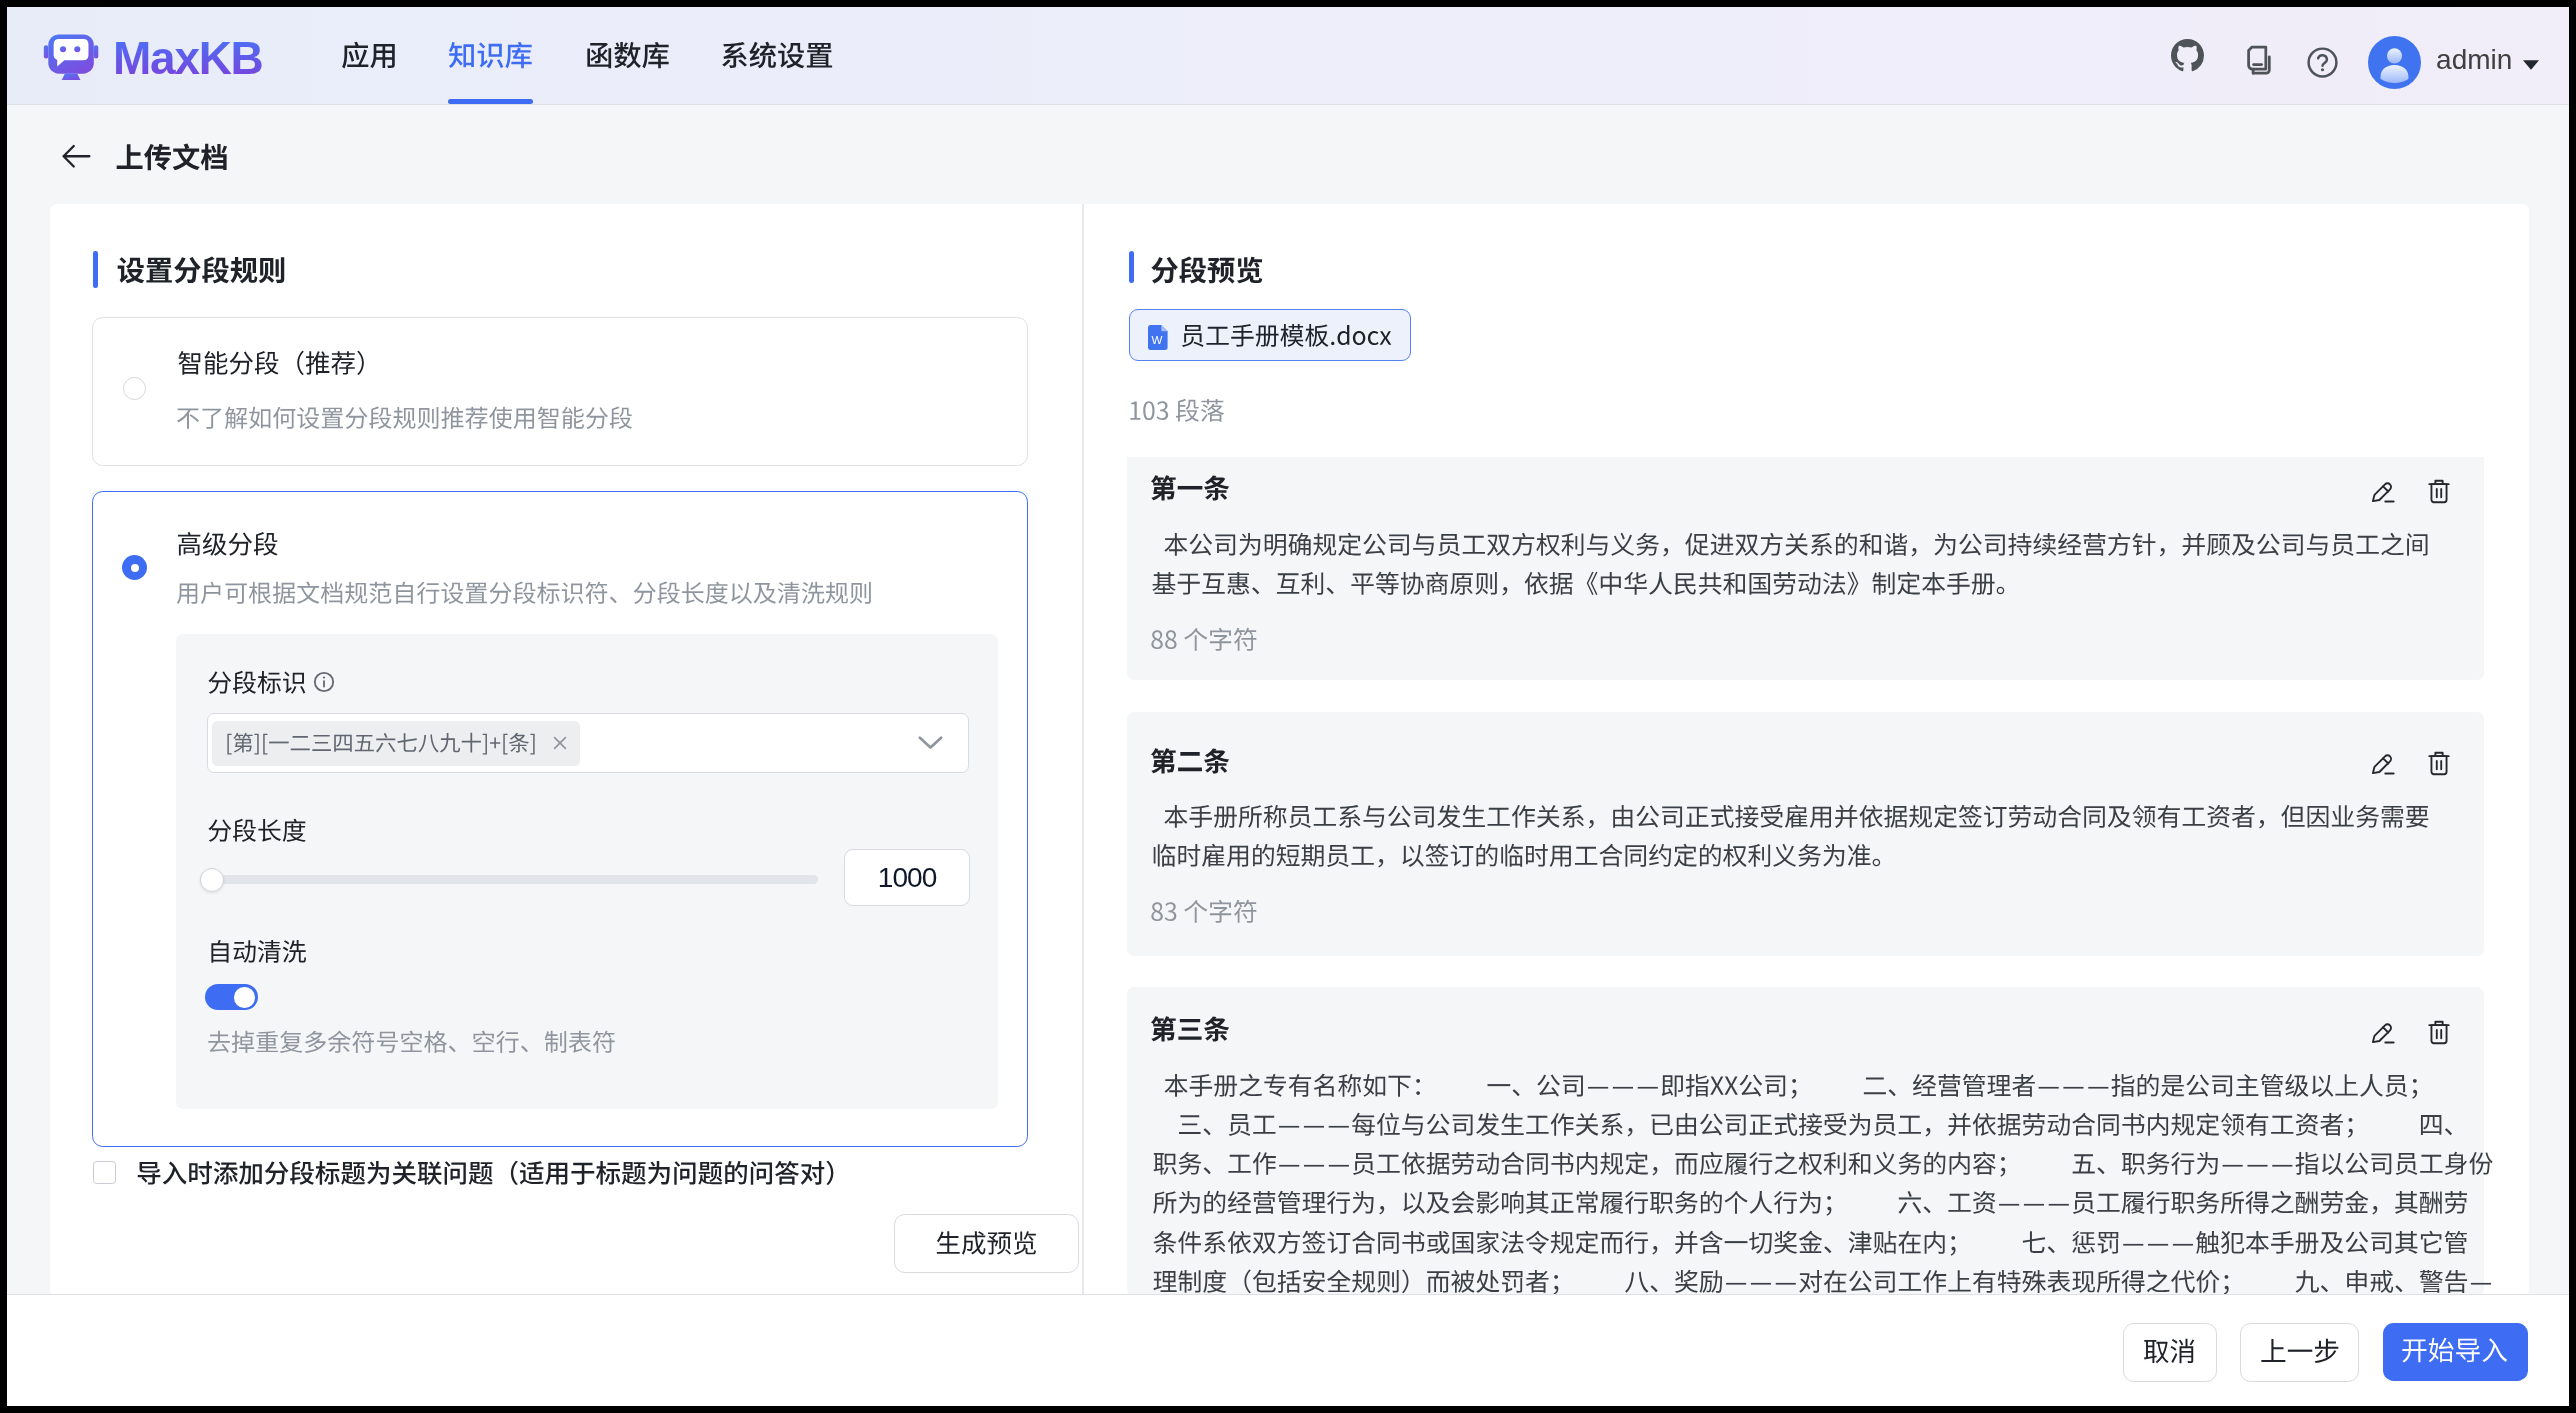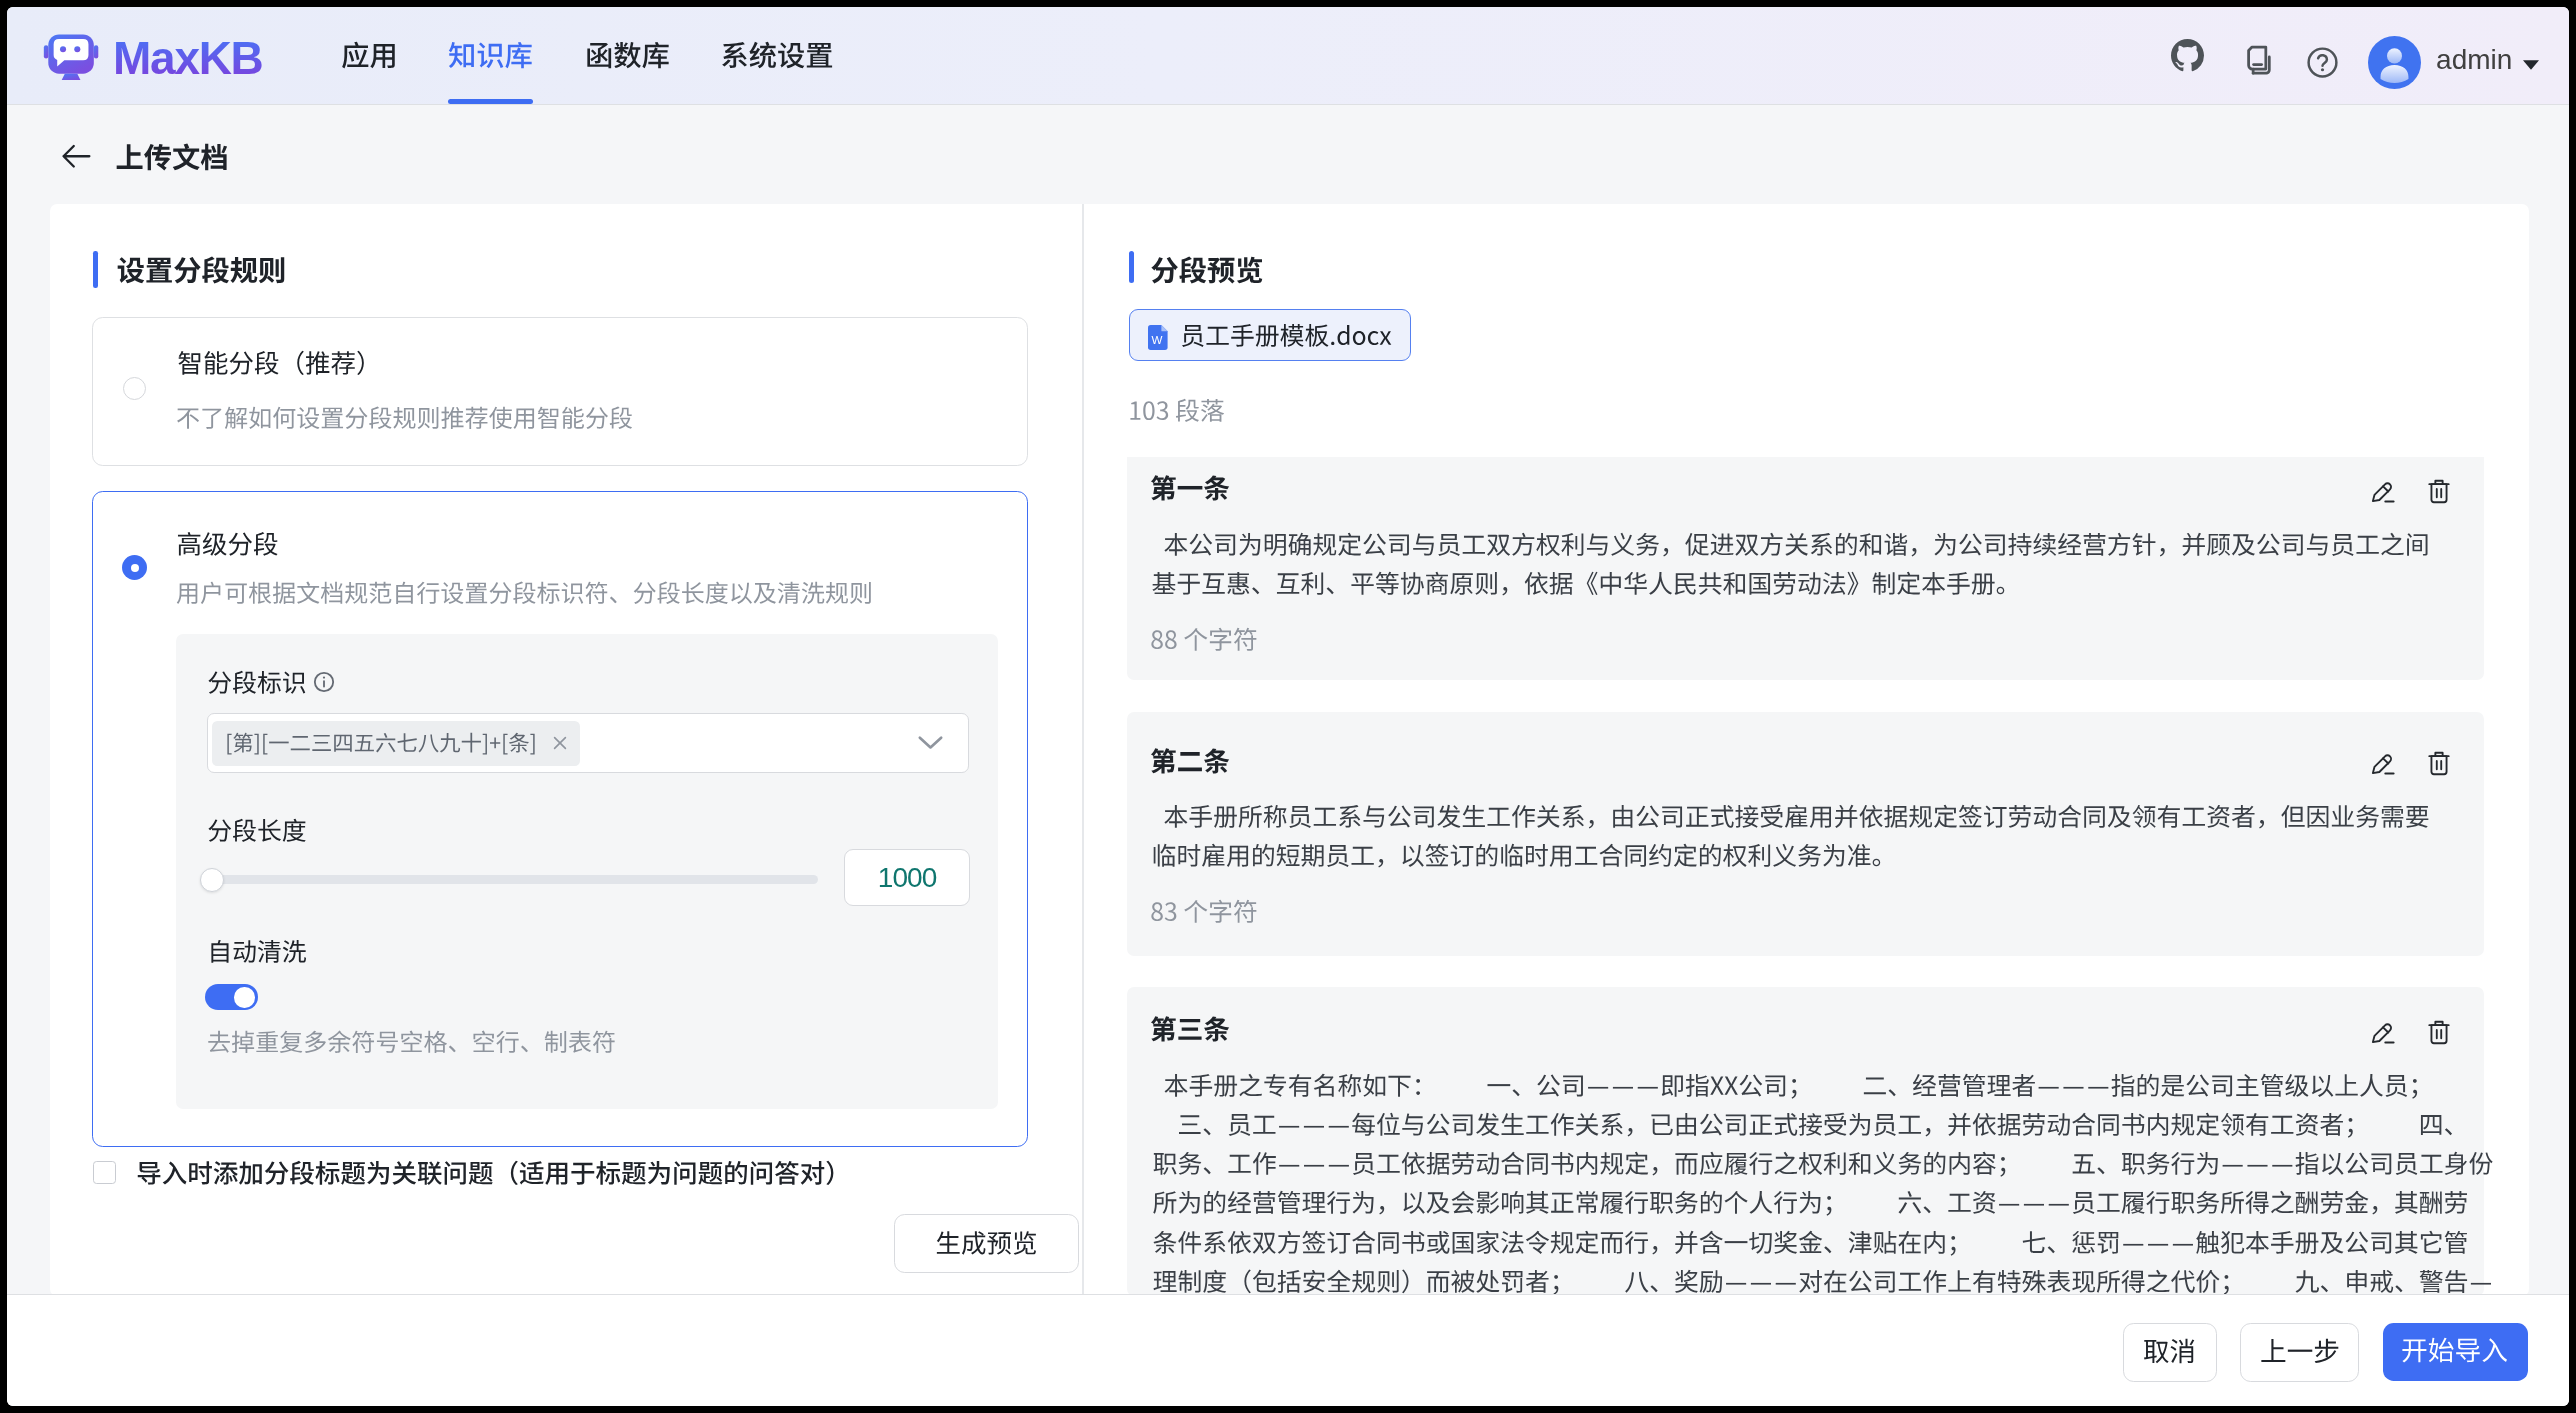--- a/index.html
+++ b/index.html
@@ -1,15 +1,15 @@
 <!DOCTYPE html>
 <html style="font-size:14.2px"><head><meta charset="utf-8"><style>
 *{margin:0;padding:0}
 html,body{width:2576px;height:1414px;background:#000;overflow:hidden}
-.win{position:absolute;left:7.1px;top:7.1px;width:2562px;height:1399px;border-radius:6px;
+.win{position:absolute;left:7.1px;top:7.1px;width:2562px;height:1399px;border-radius:0;
  background:#f5f6f8;overflow:hidden;font-family:"Liberation Sans",sans-serif}
 .nav{position:absolute;left:0;top:0;width:2562px;height:97px;
  background:linear-gradient(90deg,#e8ecf9 0%,#eceefa 45%,#f1edf9 100%);
  border-bottom:1.8px solid #dee0e3}
 .footer{position:absolute;left:0;top:1287px;width:2562px;height:112px;background:#fff;
  border-top:1.8px solid #dee0e3}
 </style></head><body>
 <svg width="0" height="0" style="position:absolute">
     <defs>
       <path id="g1" transform="scale(1,-1)" d="M261 490C302 381 350 238 369 145L458 182C436 275 388 413 344 523ZM470 548C503 440 539 297 552 204L644 230C628 324 591 462 556 572ZM462 830C478 797 495 756 508 721H115V449C115 306 109 103 32-39C55-48 98-76 115-92C198 60 211 294 211 449V631H947V721H615C601 759 577 812 556 854ZM212 49V-41H959V49H697C788 200 861 378 909 542L809 577C770 405 696 202 599 49Z"></path>
@@ -511,21 +511,21 @@
     </svg>
 <svg style="position:absolute;left:200px;top:804px;fill:#1f2329;" width="100" height="36" viewBox="0 -1160 4000 1450">
       <use href="#g24" x="0"></use>
       <use href="#g25" x="1000"></use>
       <use href="#g56" x="2000"></use>
       <use href="#g57" x="3000"></use>
     </svg>
 <div style="position:absolute;left:200px;top:868px;width:611px;height:9px;background:#e1e4e9;border-radius:4.5px"></div>
 <div style="position:absolute;left:193px;top:861px;width:24px;height:24px;background:#fff;border:1.8px solid #cfd3d9;border-radius:50%;box-sizing:border-box;box-shadow:0 0.9px 2.7px rgba(0,0,0,.1)"></div>
 <div style="position:absolute;left:837px;top:842px;width:126px;height:57px;background:#fff;border:1.8px solid #d8dade;border-radius:9px;box-sizing:border-box"></div>
-<div style="position:absolute;left:837px;top:855px;width:126px;text-align:center;font:400 28px 'Liberation Sans',sans-serif;color:#0f766e;letter-spacing:-0.9px">1000</div>
+<div style="position:absolute;left:837px;top:855px;width:126px;text-align:center;font:400 28px 'Liberation Sans',sans-serif;color:#0f172a;letter-spacing:-0.9px">1000</div>
 <svg style="position:absolute;left:200px;top:925px;fill:#1f2329;" width="100" height="36" viewBox="0 -1160 4000 1450">
       <use href="#g50" x="0"></use>
       <use href="#g77" x="1000"></use>
       <use href="#g60" x="2000"></use>
       <use href="#g61" x="3000"></use>
     </svg>
 <div style="position:absolute;left:198px;top:977px;width:53px;height:26px;background:#3e6df3;border-radius:13.4px"></div>
 <div style="position:absolute;left:227px;top:980px;width:20.5px;height:20.5px;background:#fff;border-radius:50%"></div>
 <svg style="position:absolute;left:200px;top:1016px;fill:#8f959e;" width="409" height="35" viewBox="0 -1160 17000 1450">
       <use href="#g78" x="0"></use>

